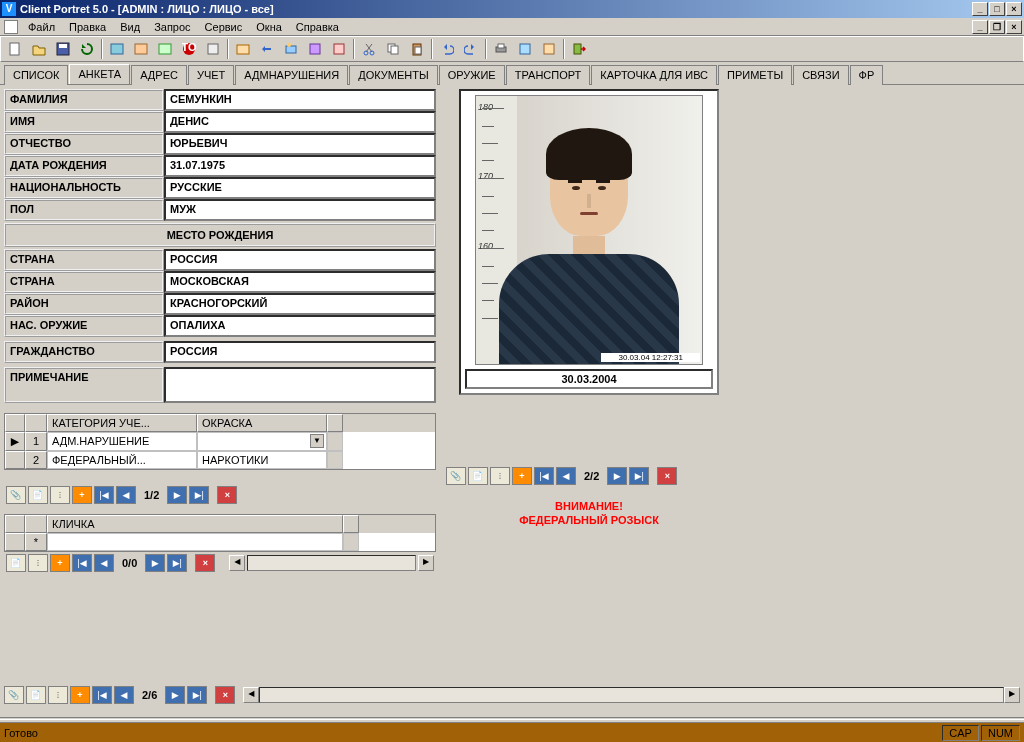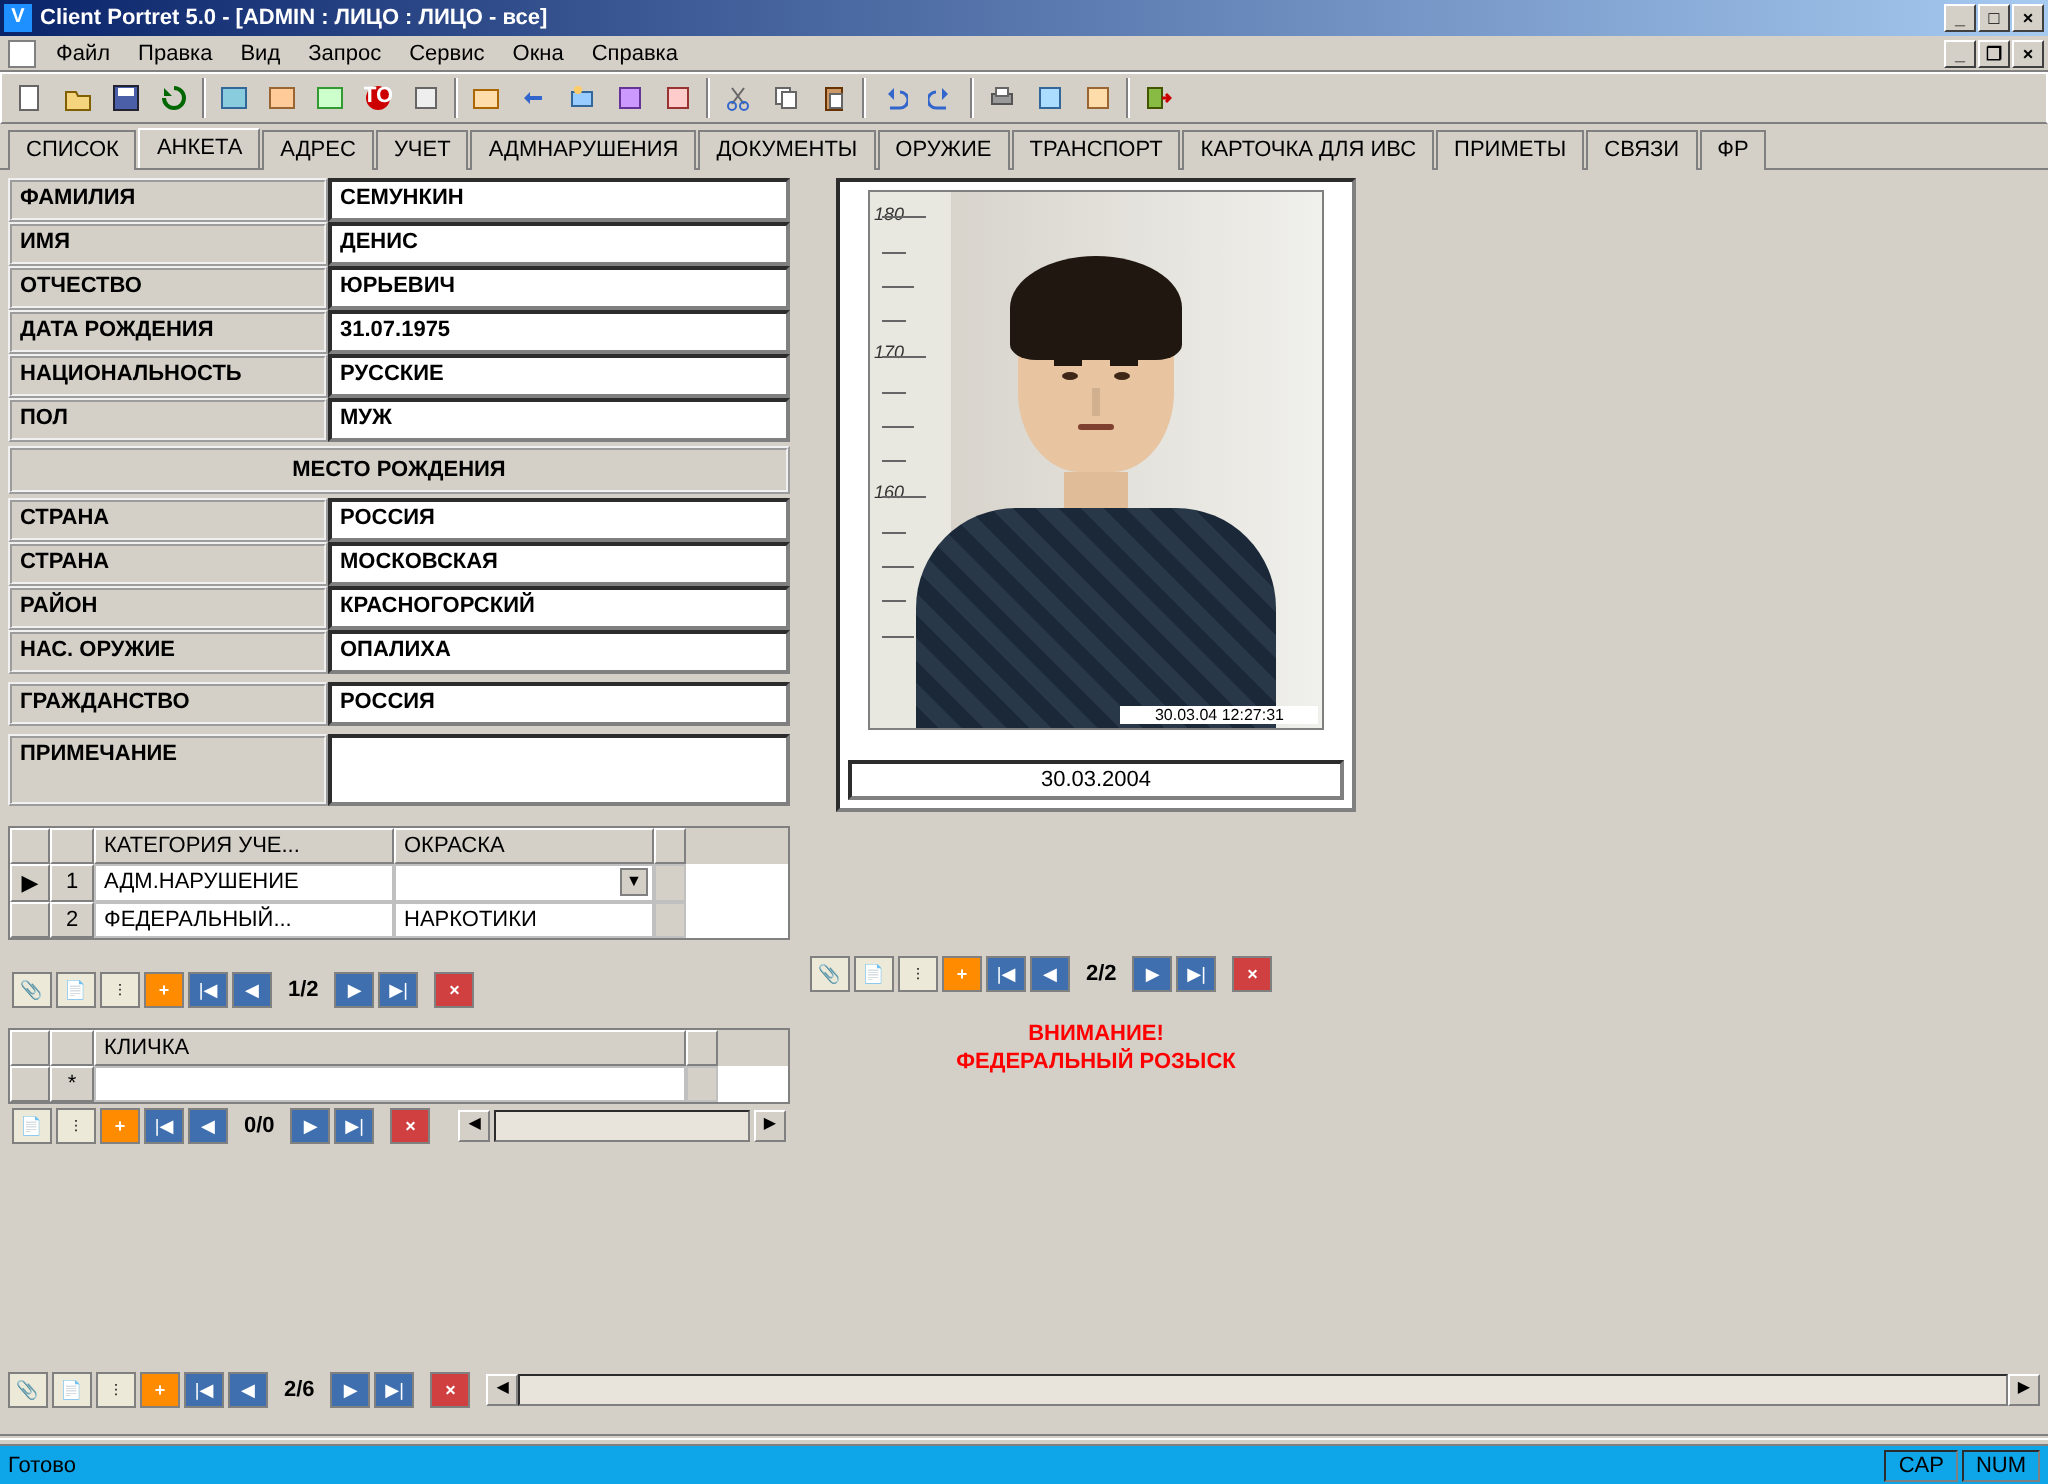--- a/index.html
+++ b/index.html
@@ -12,21 +12,21 @@
 .menubar span { padding:2px 7px; }
 .doc-icon { width:14px; height:14px; border:1px solid #808080; background:#fff; margin:0 3px 0 2px;}
 .mdi-btns { margin-left:auto; display:flex; gap:1px; padding-right:2px;}
 .toolbar { background:#d4d0c8; height:26px; border:1px solid #fff; border-bottom-color:#808080; display:flex; align-items:center; padding:2px;}
 .tb-btn { width:22px; height:22px; border:1px solid #d4d0c8; display:flex; align-items:center; justify-content:center; margin:0 1px;}
 .tb-sep { width:2px; height:20px; border-left:1px solid #808080; border-right:1px solid #fff; margin:0 2px;}
 .tabs { display:flex; background:#d4d0c8; border-bottom:1px solid #808080; padding:2px 4px 0 4px;}
 .tab { padding:3px 8px; border:1px solid #808080; border-bottom:none; background:#d4d0c8; margin-right:1px; position:relative; top:1px;}
 .tab.active { background:#d4d0c8; border-top:1px solid #fff; border-left:1px solid #fff; z-index:2; top:0; padding-bottom:4px;}
 .content { display:flex; padding:4px; gap:8px;}
-.form-col { width:391px;}
+.form-col { width:432px;}
 .photo-col { width:290px;}
 .form-row { display:flex; margin-bottom:0; height:22px;}
 .lbl { background:#d4d0c8; border:2px inset #f0f0f0; padding:2px 4px; font-weight:bold; width:160px; border-style:ridge;}
 .val { background:#fff; border:2px inset #808080; padding:2px 4px; flex:1; font-weight:bold;}
 .section-hdr { background:#d4d0c8; border:2px ridge #f0f0f0; text-align:center; font-weight:bold; padding:4px; margin:2px 0;}
 .note-val { background:#fff; border:2px inset #808080; height:36px; flex:1;}
 .grid { margin-top:8px; border:1px solid #808080; background:#d4d0c8;}
 .grid-hdr { display:flex; background:#d4d0c8;}
 .grid-hdr div { border:1px solid #fff; border-right-color:#808080; border-bottom-color:#808080; padding:2px 4px; font-weight:normal;}
 .grid-row { display:flex; background:#fff;}
@@ -48,23 +48,23 @@
 .hair { position:absolute; top:-8px; left:-4px; right:-4px; height:52px; background:#201810; border-radius:50% 50% 15% 15%;}
 .eye { position:absolute; width:8px; height:4px; background:#402818; border-radius:50%; top:50px;}
 .eye.l{left:22px;} .eye.r{right:22px;}
 .nose { position:absolute; left:50%; top:58px; transform:translateX(-50%); width:4px; height:14px; background:rgba(0,0,0,0.1);}
 .brow { position:absolute; width:14px; height:3px; background:#201810; top:44px;}
 .brow.l{left:18px;} .brow.r{right:18px;}
 .mouth { position:absolute; left:50%; top:76px; transform:translateX(-50%); width:18px; height:3px; background:#804030; border-radius:2px;}
 .body { width:180px; height:110px; background:repeating-linear-gradient(45deg,#1a2838,#1a2838 8px,#283848 8px,#283848 16px),repeating-linear-gradient(-45deg,#182030aa,#182030aa 8px,transparent 8px,transparent 16px); border-radius:50px 50px 0 0;}
 .neck { width:32px; height:18px; background:#e0bc98; margin:0 auto;}
 .date-stamp { position:absolute; bottom:2px; right:2px; background:#fff; font-size:8px; padding:0 17px;}
-.photo-date { text-align:center; font-weight:normal; border:2px inset #808080; background:#fff; padding:2px; margin-top:15px;}
+.photo-date { text-align:center; font-weight:bold; border:2px inset #808080; background:#fff; padding:2px; margin-top:4px;}
 .warning { color:#ff0000; font-weight:bold; text-align:center; font-size:17px; font-family:'Times New Roman',serif; margin-top:12px; line-height:1.3;}
-.statusbar { position:absolute; bottom:0; left:0; right:0; height:20px; background:#0ea5e9; border-top:1px solid #808080; display:flex; align-items:center; padding:0 4px;}
+.statusbar { position:absolute; bottom:0; left:0; right:0; height:20px; background:#a16207; border-top:1px solid #808080; display:flex; align-items:center; padding:0 4px;}
 .status-cell { border:1px inset #808080; padding:1px 6px; margin-left:2px;}
 .hscroll-track { height:16px; background:#e8e4dc; border:1px inset #808080; flex:1;}
 .hscroll-btn { width:16px; height:16px; background:#d4d0c8; border:1px solid #fff; border-right-color:#808080; border-bottom-color:#808080; text-align:center; line-height:12px; font-size:8px;}
 svg { display:block;}
 .bottom-nav { position:absolute; bottom:38px; left:4px; right:4px; display:flex; align-items:center;}
 .bottom-nav-inner { display:flex; align-items:center; gap:2px;}
 .hr-line { position:absolute; bottom:22px; left:0; right:0; height:3px; border-top:1px solid #808080; border-bottom:1px solid #fff; background:#d4d0c8;}
 </style>
 </head>
 <body>

